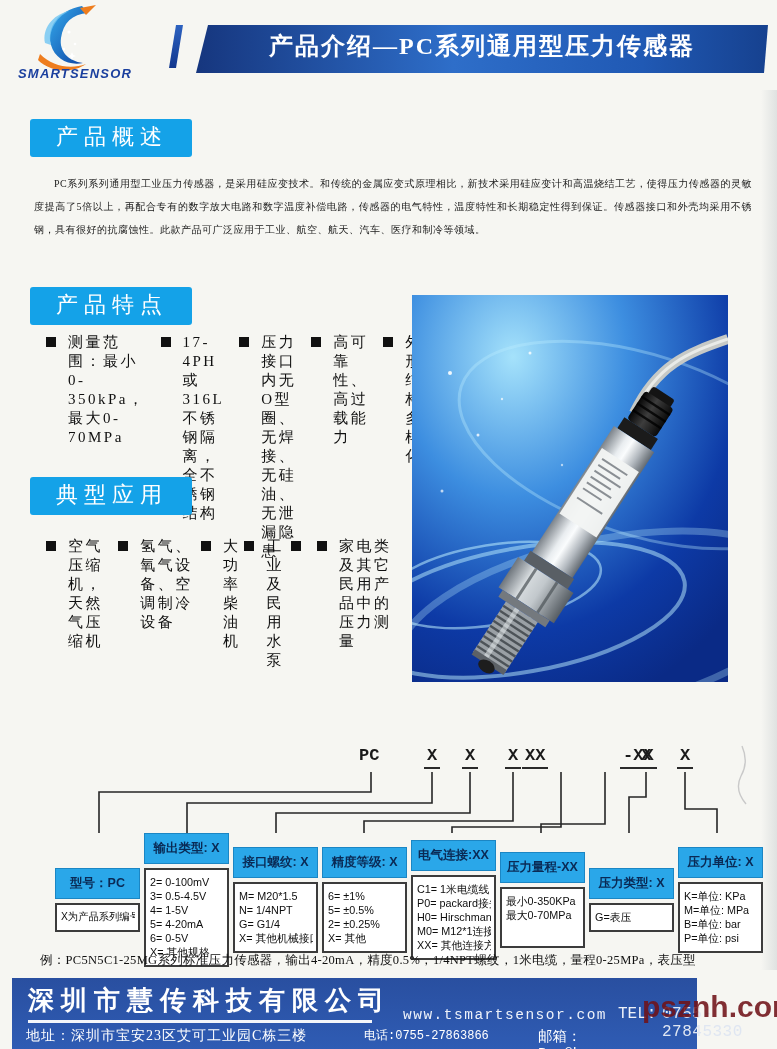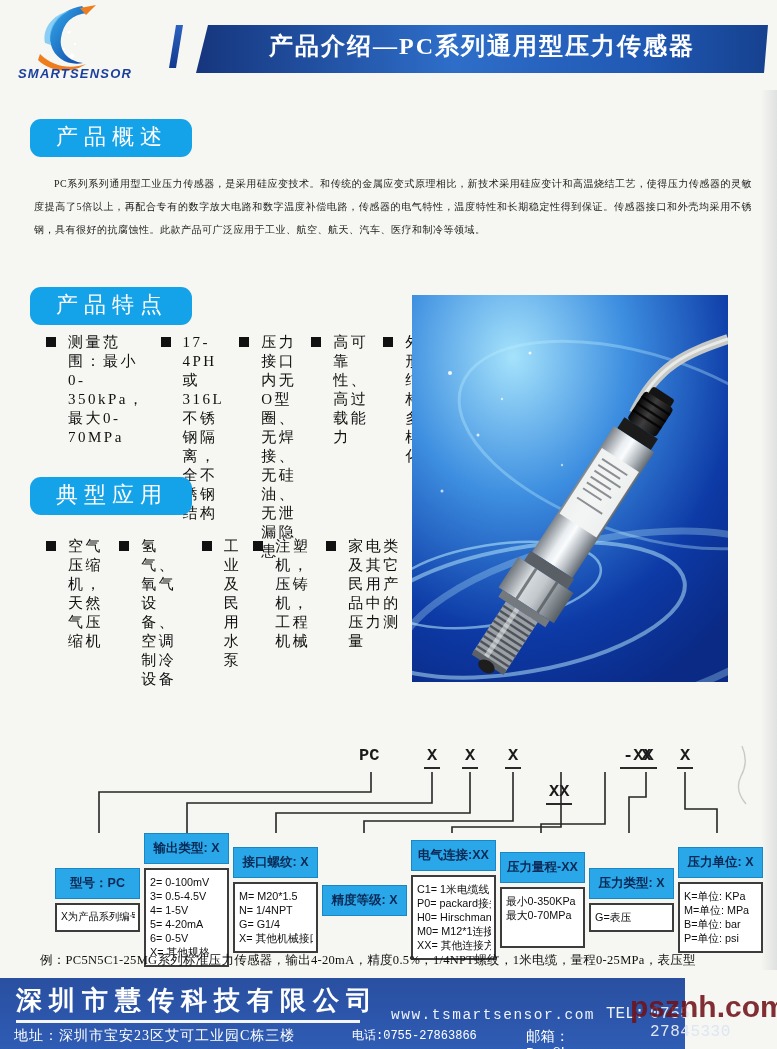--- a/index.html
+++ b/index.html
@@ -11,21 +11,21 @@
           clip-path:polygon(7px 0,14px 0,7px 100%,0 100%);}
   .banner{left:196px;top:25px;width:572px;height:48px;
           background:linear-gradient(90deg,#16367e,#2e6ec9 45%,#2059b4 78%,#16418f);
           clip-path:polygon(12px 0,100% 0,calc(100% - 4px) 100%,0 100%);}
   .banner span{display:block;text-align:center;line-height:43px;color:#fff;font-size:24px;
           letter-spacing:2px;font-family:"Liberation Serif",serif;font-weight:bold;white-space:nowrap;}
   .brandtxt{font-style:italic;font-weight:bold;fill:#1a3f9e;font-size:13px;letter-spacing:1.2px;
           font-family:"Liberation Sans",sans-serif;}
   
   .pill{background:#14a2e8;color:#fff;font-size:22px;letter-spacing:6px;line-height:1;
-        padding:7px 24px 9px 26px;border-radius:11px;font-family:"Liberation Serif",serif;white-space:nowrap;}
+        padding:7px 24px 9px 26px;border-radius:3px;font-family:"Liberation Serif",serif;white-space:nowrap;}
   
   .para{left:34px;top:172px;width:718px;font-size:10px;line-height:23px;text-align:justify;
         text-indent:2em;color:#1b1b1b;font-family:"Liberation Serif",serif;letter-spacing:.5px;}
   .blist{display:flex;flex-direction:row;}
   .bullet{display:flex;align-items:flex-start;font-size:15px;letter-spacing:2.5px;
           font-family:"Liberation Serif",serif;color:#101010;line-height:19px;}
   .sq{flex:0 0 10px;width:10px;height:10px;background:#111;margin:4px 12px 0 0;}
   
   .tok{position:absolute;top:746px;font-size:17px;font-weight:bold;color:#1a1a1a;
        font-family:"Liberation Mono",monospace;border-bottom:2px solid #2a2a2a;padding:0 3px 2px 3px;}
@@ -37,21 +37,21 @@
          text-align:center;line-height:29px;height:29px;white-space:nowrap;overflow:hidden;
          font-family:"Liberation Sans",sans-serif;}
   .col-b{background:#fff;border:2px solid #3c3c3c;margin-top:4px;padding:5px 3px 6px 4px;
          font-size:10.8px;line-height:14px;color:#0d0d0d;font-family:"Liberation Sans",sans-serif;}
   .col-b .bline{white-space:nowrap;overflow:hidden;}
   .cb-center{text-align:center;font-size:10.3px;}
   .minh{min-height:46px;}
   .example{left:40px;top:952px;font-size:12.5px;letter-spacing:.3px;color:#101010;
          font-family:"Liberation Serif",serif;}
   
-  .footer{left:0;top:978px;width:685px;height:71px;background:linear-gradient(180deg,#294fa0,#2f5cb4);}
+  .footer{left:12px;top:978px;width:685px;height:71px;background:linear-gradient(180deg,#294fa0,#2f5cb4);}
   .company{position:absolute;left:16px;top:5px;color:#fff;font-size:26px;letter-spacing:7px;
          font-weight:bold;font-family:"Liberation Serif",serif;white-space:nowrap;}
   .cunder{position:absolute;left:16px;top:42px;width:344px;height:3px;background:#f4f6fa;}
   .site{position:absolute;left:391px;top:29px;color:#eef2fa;font-size:14.5px;letter-spacing:1.5px;
          font-family:"Liberation Mono",monospace;}
   .tel-l{position:absolute;left:606px;top:27px;color:#eef2fa;font-size:16px;
          font-family:"Liberation Mono",monospace;}
   .tel-n{position:absolute;left:650px;top:27px;color:#dfe6f2;font-size:16px;letter-spacing:.5px;
          font-family:"Liberation Mono",monospace;}
   .wmark{position:absolute;left:630px;top:12px;color:rgba(112,18,24,.88);font-size:30px;font-weight:bold;
@@ -121,41 +121,44 @@
         <span>高可靠性、高过载能力</span>
       </div>
 
       <div class="bullet">
         <span class="sq"></span>
         <span>外形结构多样化</span>
       </div>
     </div>
 
   <div class="abs pill" style="left:30px;top:477px;">典型应用</div>
-  <div class="abs blist" style="left:46px;top:537px;gap:12px;width:360px;">
+  <div class="abs blist" style="left:46px;top:537px;gap:4px;width:360px;">
 
       <div class="bullet">
         <span class="sq"></span>
         <span>空气压缩机，天然气压缩机</span>
       </div>
 
       <div class="bullet">
         <span class="sq"></span>
         <span>氢气、氧气设备、空调制冷设备</span>
       </div>
 
+      <div class="bullet">
+        <span class="sq"></span>
+        <span>大功率柴油机</span>
+      </div>
 
       <div class="bullet">
         <span class="sq"></span>
         <span>工业及民用水泵</span>
       </div>
 
       <div class="bullet">
         <span class="sq"></span>
-        <span>注塑机，压铸机，工程机械</span>
       </div>
 
       <div class="bullet">
         <span class="sq"></span>
         <span>家电类及其它民用产品中的压力测量</span>
       </div>
     </div>
 
   <svg class="abs" style="left:412px;top:295px;" width="316" height="387" viewBox="0 0 316 387">
     <defs>
@@ -239,21 +242,21 @@
       <rect x="-8" y="261" width="5" height="60" fill="#e8ecee" opacity=".55"></rect>
       <rect x="-19" y="318" width="38" height="6" fill="#5c6166"></rect>
       <ellipse cx="0" cy="326" rx="9" ry="6" fill="#1d1d1d"></ellipse>
     </g>
   </svg>
 
   <span class="tok nob" style="left:356px;">PC</span>
   <span class="tok" style="left:424px;">X</span>
   <span class="tok" style="left:462px;">X</span>
   <span class="tok" style="left:505px;">X</span>
-  <span class="tok" style="left:546px;margin-top:36px;">XX</span>
+  <span class="tok" style="left:522px;">XX</span>
   <span class="tok" style="left:620px;">-XX</span>
   <span class="tok" style="left:638px;">X</span>
   <span class="tok" style="left:677px;">X</span>
 
   <svg class="abs" style="left:0;top:740px;" width="777" height="100" viewBox="0 0 777 100">
     <g fill="none" stroke="#262626" stroke-width="1.6">
       <polyline points="371,32 371,52 99,52 99,93"></polyline>
       <polyline points="432,32 432,63 187,63 187,93"></polyline>
       <polyline points="470,32 470,73 276,73 276,93"></polyline>
       <polyline points="513,32 513,81 364,81 364,93"></polyline>
@@ -290,20 +293,27 @@
       <div class="col-b">
 
       <div class="bline">M= M20*1.5</div>
           <div class="bline">N= 1/4NPT</div>
           <div class="bline">G= G1/4</div>
           <div class="bline">X= 其他机械接口</div>
         </div>
     </div>
     <div class="col">
       <div class="col-h">精度等级: X</div>
+      <div class="col-b">
+
+      <div class="bline">6= ±1%</div>
+          <div class="bline">5= ±0.5%</div>
+          <div class="bline">2= ±0.25%</div>
+          <div class="bline">X= 其他</div>
+        </div>
     </div>
     <div class="col">
       <div class="col-h">电气连接:XX</div>
       <div class="col-b">
 
       <div class="bline">C1= 1米电缆线</div>
           <div class="bline">P0= packard接头</div>
           <div class="bline">H0= Hirschman接头</div>
           <div class="bline">M0= M12*1连接器</div>
           <div class="bline">XX= 其他连接方式</div>

